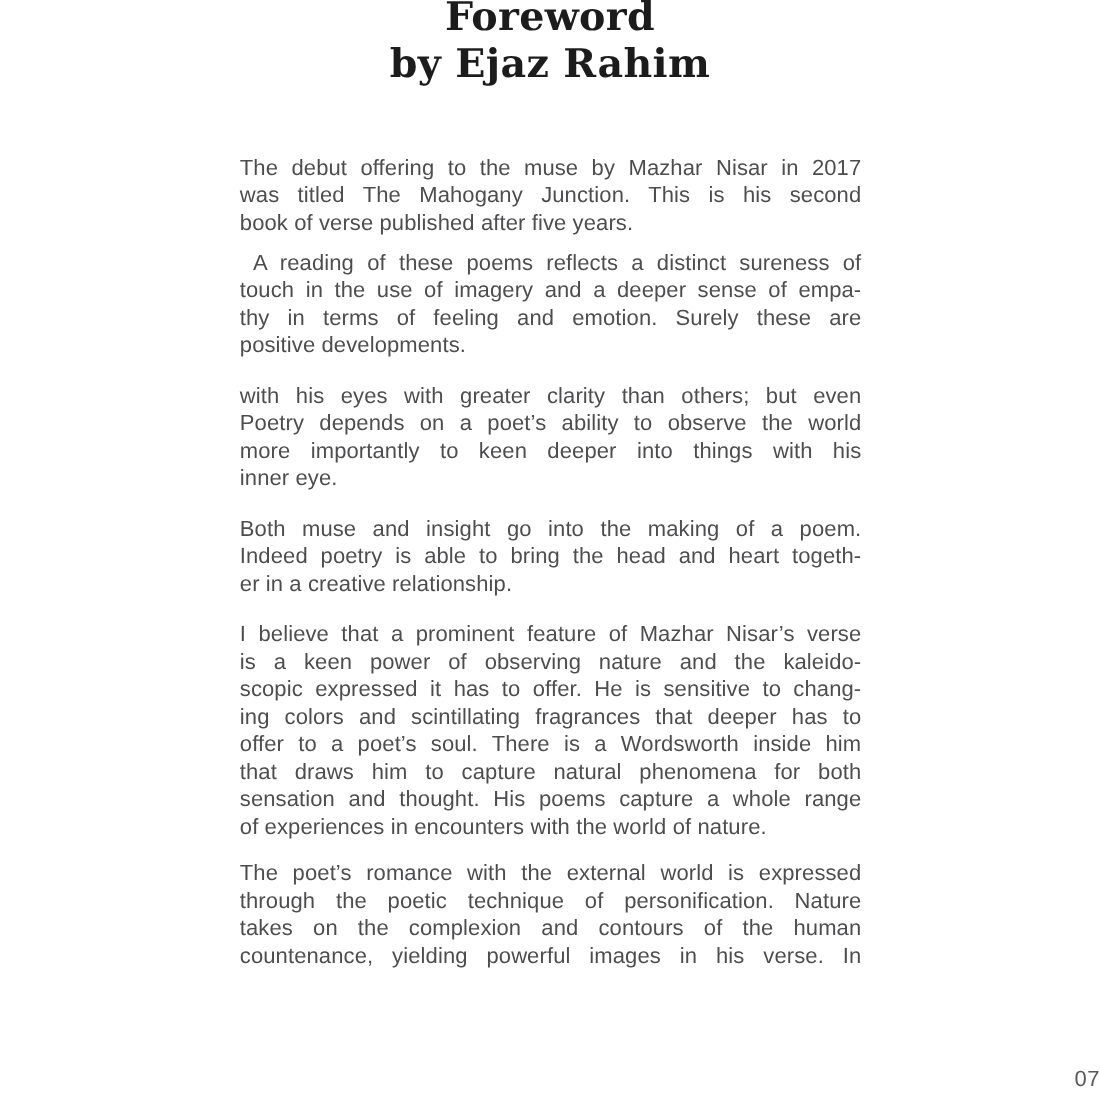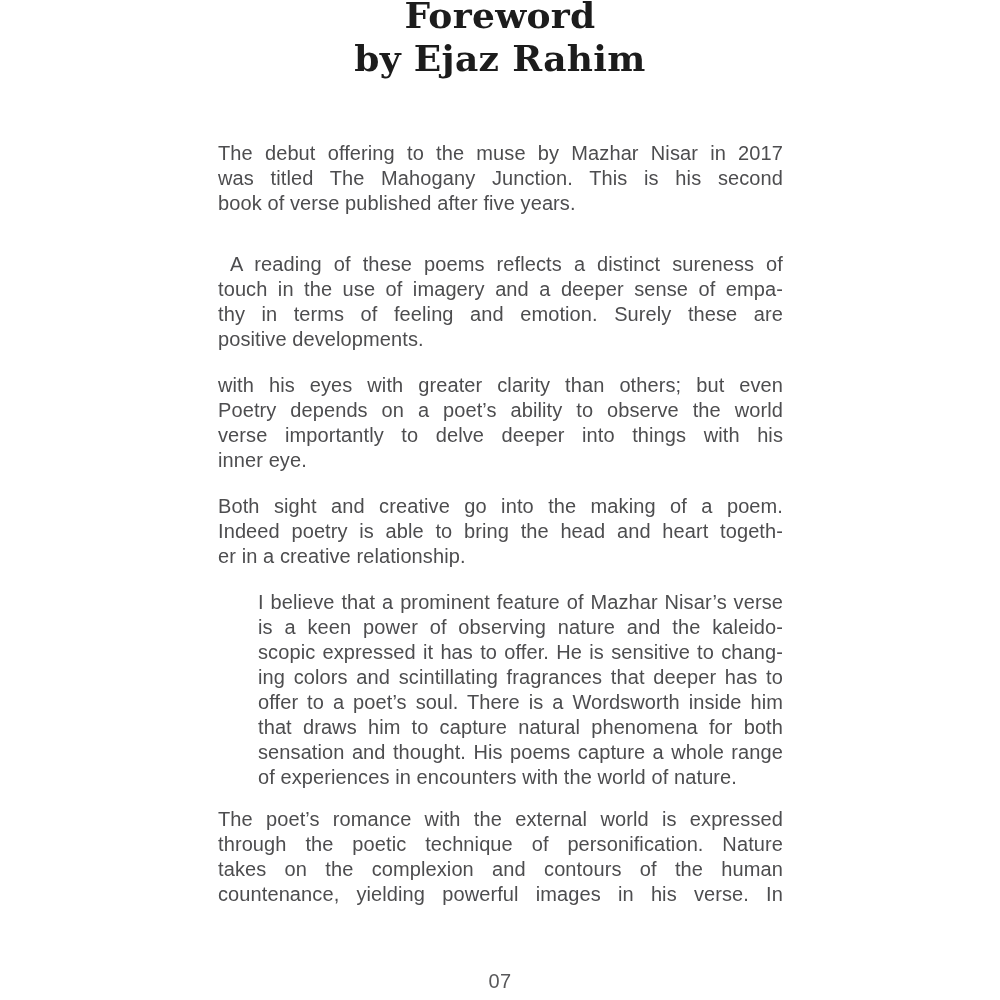--- a/index.html
+++ b/index.html
@@ -37,34 +37,34 @@
     position: absolute;
     left: 218px;
     top: 141px;
     width: 565px;
     font-size: 20px;
     line-height: 25px;
     color: var(--body_text);
     letter-spacing: 0.1px;
   }
   .paragraph { margin: 0 0 21px 0; }
-  .paragraph:nth-child(1) { margin-bottom: 36px; }
-  .paragraph:nth-child(5) { margin-bottom: 17px; margin-left: 40px; }
+  .paragraph:nth-child(1) { margin-bottom: 11px; }
+  .paragraph:nth-child(5) { margin-bottom: 17px; }
   .line {
     text-align: justify;
     text-align-last: justify;
     white-space: normal;
   }
   .line.last { text-align-last: left; }
   .page-number {
     position: absolute;
     top: 969px;
     left: 0;
     width: 1000px;
-    text-align: center;
+    text-align: right;
     font-size: 20px;
     line-height: 25px;
     color: var(--page_number_text);
     letter-spacing: 0.5px;
   }
 </style>
 </head>
 <body>
 
 <div class="page">
@@ -81,25 +81,25 @@
       </div>
       <div class="paragraph">
         <div class="line">&nbsp;A reading of these poems reflects a distinct sureness of</div>
         <div class="line">touch in the use of imagery and a deeper sense of empa-</div>
         <div class="line">thy in terms of feeling and emotion. Surely these are</div>
         <div class="line last">positive developments.</div>
       </div>
       <div class="paragraph">
         <div class="line">with his eyes with greater clarity than others; but even</div>
         <div class="line">Poetry depends on a poet’s ability to observe the world</div>
-        <div class="line">verse importantly to delve deeper into things with his</div>
+        <div class="line">more importantly to keen deeper into things with his</div>
         <div class="line last">inner eye.</div>
       </div>
       <div class="paragraph">
-        <div class="line">Both sight and creative go into the making of a poem.</div>
+        <div class="line">Both muse and insight go into the making of a poem.</div>
         <div class="line">Indeed poetry is able to bring the head and heart togeth-</div>
         <div class="line last">er in a creative relationship.</div>
       </div>
       <div class="paragraph">
         <div class="line">I believe that a prominent feature of Mazhar Nisar’s verse</div>
         <div class="line">is a keen power of observing nature and the kaleido-</div>
         <div class="line">scopic expressed it has to offer. He is sensitive to chang-</div>
         <div class="line">ing colors and scintillating fragrances that deeper has to</div>
         <div class="line">offer to a poet’s soul. There is a Wordsworth inside him</div>
         <div class="line">that draws him to capture natural phenomena for both</div>

